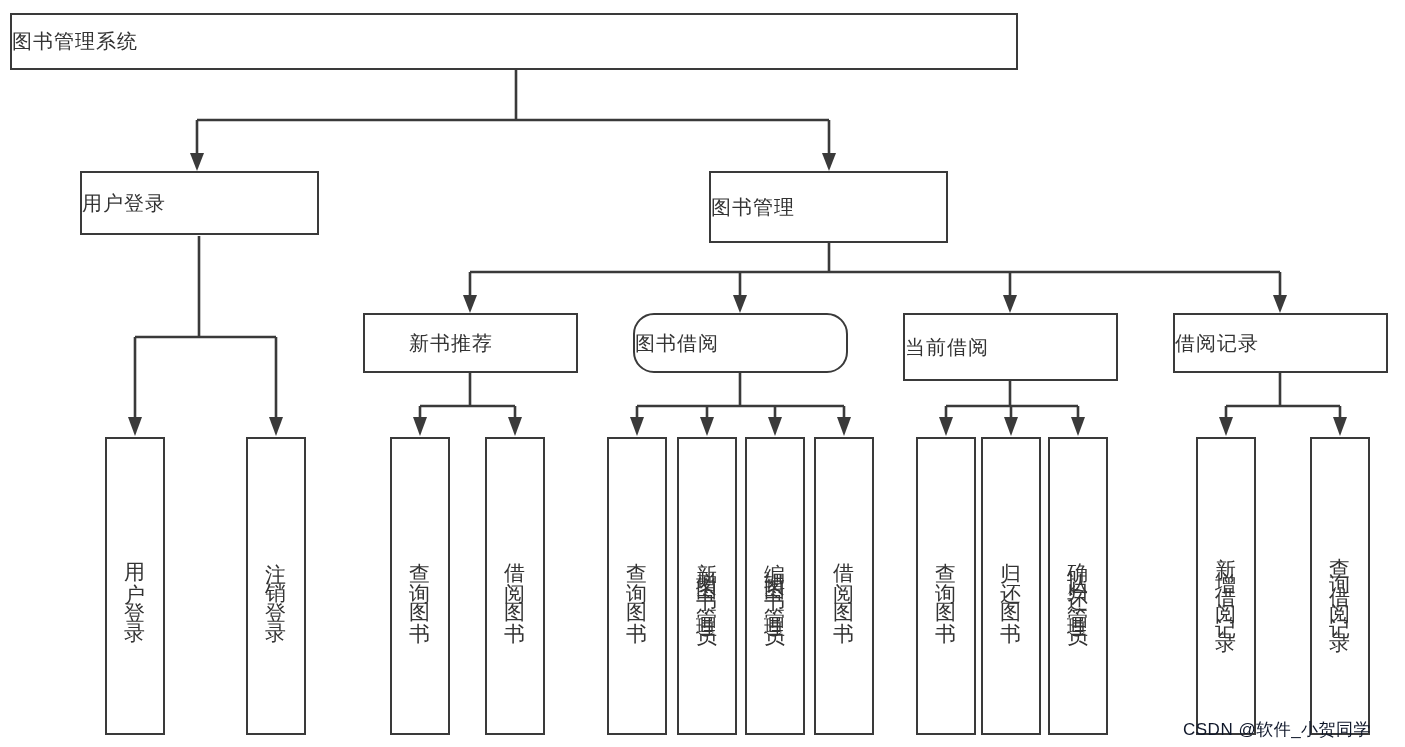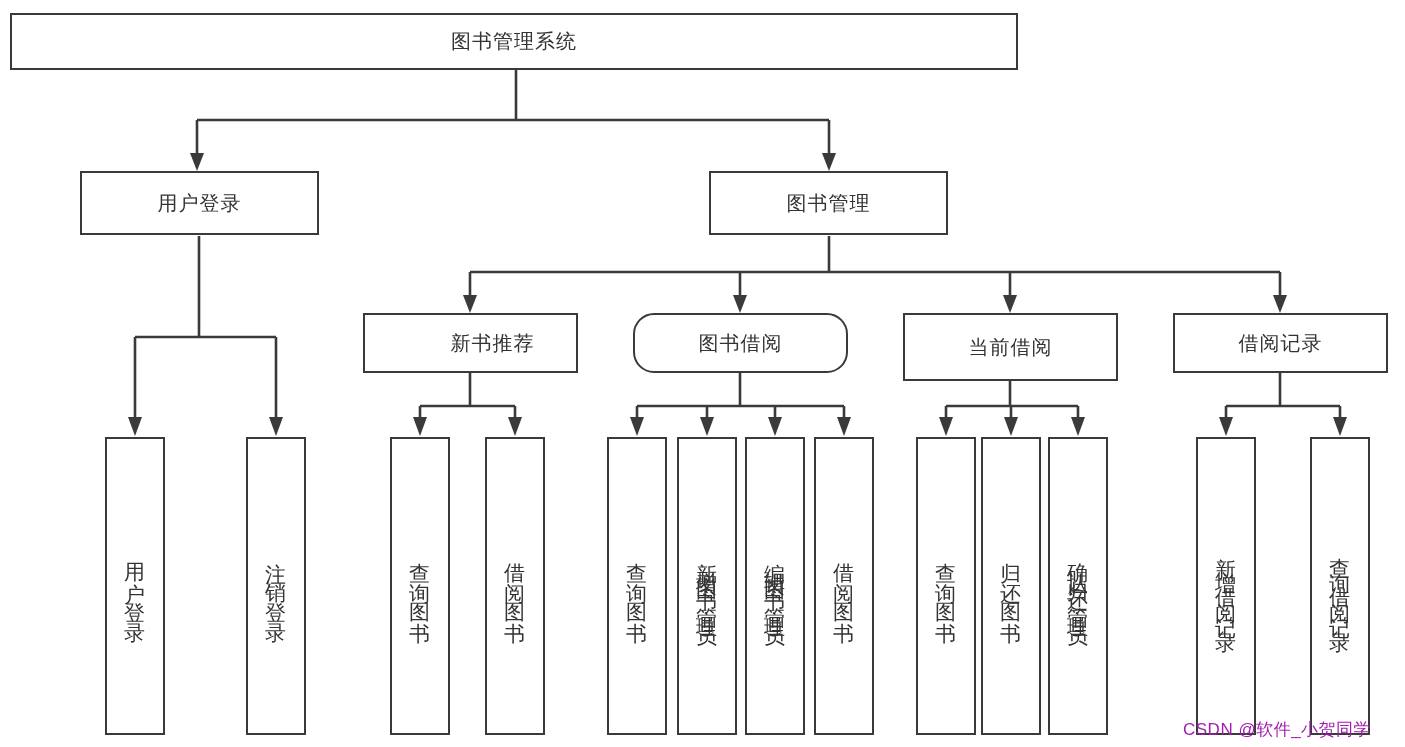--- a/index.html
+++ b/index.html
@@ -12,21 +12,21 @@
     overflow:hidden;
   }
   .connectors{position:absolute;left:0;top:0;width:1405px;height:747px;}
   .connectors path{stroke:#3a3a3a;stroke-width:2.6;fill:none;}
   .connectors polygon{fill:#3a3a3a;stroke:none;}
   .node{
     position:absolute;
     background:#ffffff;
     border:2.5px solid #3a3a3a;
     box-sizing:border-box;
-    display:flex;align-items:center;justify-content:center;
+    display:flex;align-items:center;justify-content:flex-start;
     font-size:20px;
     letter-spacing:1px;
     white-space:nowrap;
   }
   .leaf{
     position:absolute;
     background:#ffffff;
     border:2.5px solid #3a3a3a;
     box-sizing:border-box;
     display:flex;align-items:center;justify-content:center;
@@ -36,21 +36,21 @@
     font-size:21px;
     line-height:1;
     letter-spacing:20px;
   }
   .vlabel.sp6{letter-spacing:15px;}
   .vlabel.sp9{letter-spacing:9px;}
   .watermark{
     position:absolute;
     left:1183px;top:718px;
     font-size:17px;
-    color:#a21caf;
+    color:#0f172a;
     letter-spacing:0.5px;
     white-space:nowrap;
     z-index:5;
   }
 </style>
 </head>
 <body>
 
 <div class="canvas">
 
@@ -104,21 +104,21 @@
     </g>
   </svg>
 
   <div class="node" style="left:10px;top:13px;width:1008px;height:57px;">
     <span>图书管理系统</span>
   </div>
 
   <div class="node" style="left:80px;top:171px;width:239px;height:64px;">
     <span>用户登录</span>
   </div>
-  <div class="node" style="left:709px;top:171px;width:239px;height:64px;">
+  <div class="node" style="left:709px;top:171px;width:239px;height:72px;">
     <span>图书管理</span>
   </div>
 
   <div class="node" style="left:363px;top:313px;width:215px;height:60px;padding-left:44px;">
     <span>新书推荐</span>
   </div>
   <div class="node" style="left:633px;top:313px;width:215px;height:60px;border-radius:21px;">
     <span>图书借阅</span>
   </div>
   <div class="node" style="left:903px;top:313px;width:215px;height:68px;">

